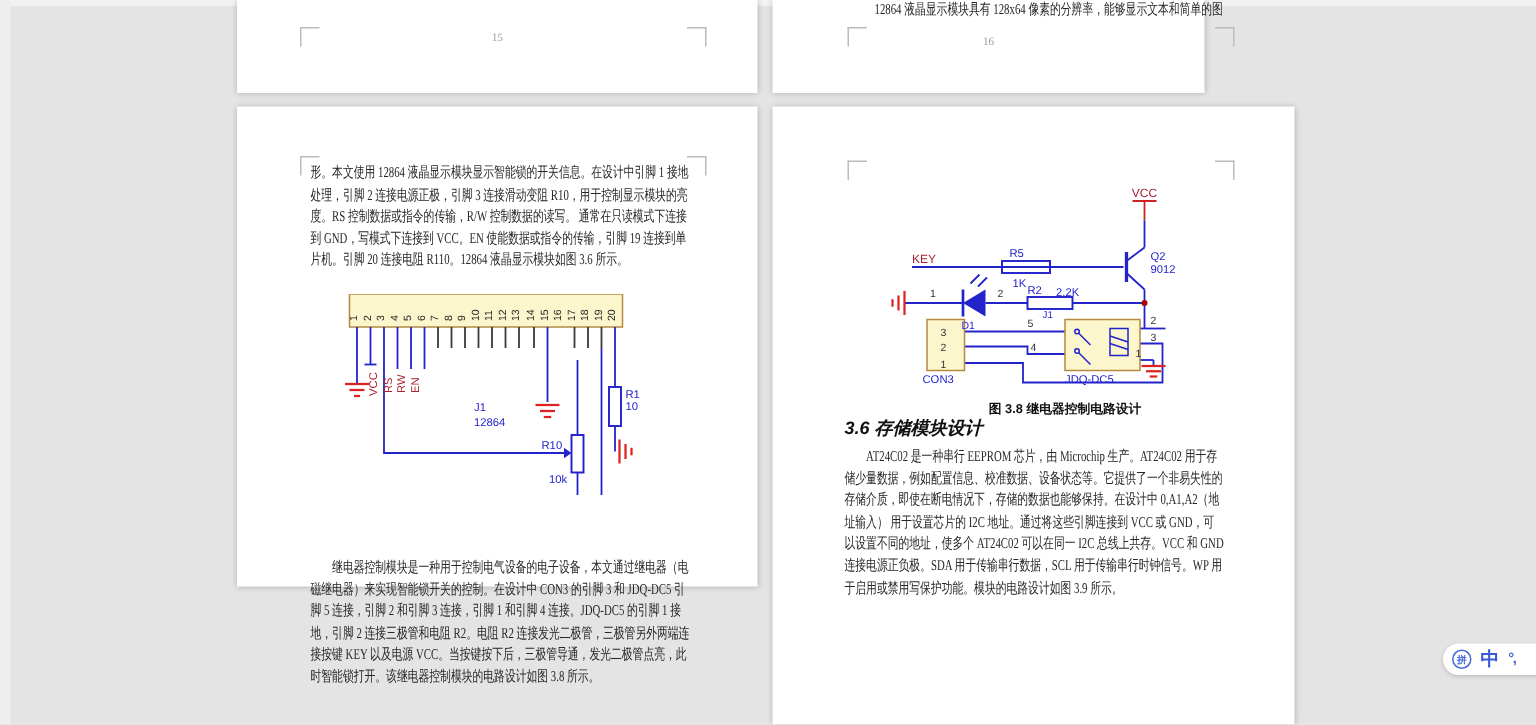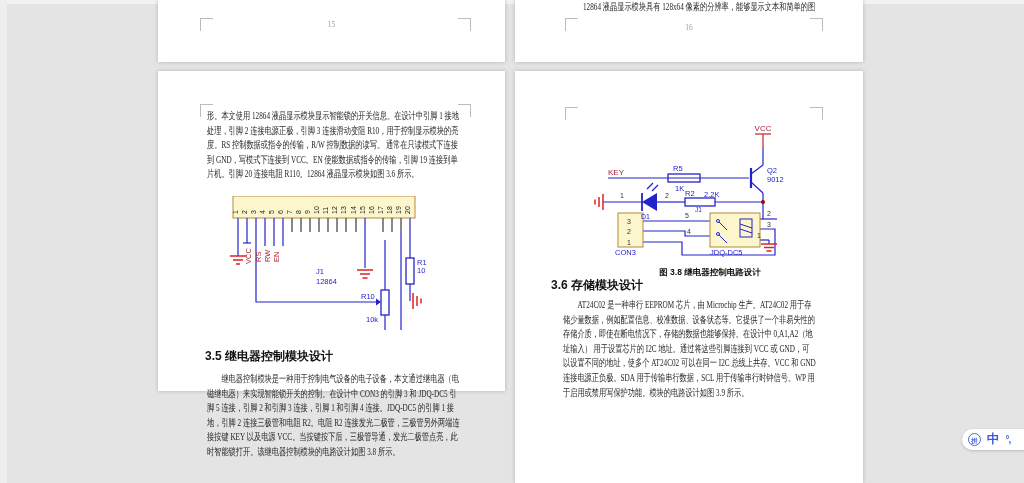--- a/index.html
+++ b/index.html
@@ -39,21 +39,21 @@
 <div class="canvas">
   <div class="edge-top"></div>
   <div class="edge-left"></div>
 
   <div class="page" style="left:158px;top:0;width:347px;height:62px;">
     <div class="cmark tl" style="left:42px;top:18px;"></div>
     <div class="cmark tr" style="left:300px;top:18px;"></div>
     <div class="pagenum" style="top:20px;">15</div>
   </div>
 
-  <div class="page" style="left:515px;top:0;width:348px;height:62px;">
+  <div class="page" style="left:515px;top:0;width:288px;height:62px;">
     <div class="para" style="left:68px;top:0px;width:340px;">
       <div class="ln">12864 液晶显示模块具有 128x64 像素的分辨率，能够显示文本和简单的图</div>
     </div>
     <div class="cmark tl" style="left:50px;top:18px;"></div>
     <div class="cmark tr" style="left:295px;top:18px;"></div>
     <div class="pagenum" style="top:23px;">16</div>
   </div>
 
   <div class="page" style="left:158px;top:71px;width:347px;height:320px;">
     <div class="cmark tl" style="left:42px;top:33px;"></div>
@@ -147,21 +147,20 @@
       <g fill="#2323cc" font-size="7.5">
         <text x="106" y="78">J1</text>
         <text x="106" y="88">12864</text>
         <text x="151" y="103">R10</text>
         <text x="156" y="126">10k</text>
         <text x="207" y="69">R1</text>
         <text x="207" y="77">10</text>
       </g>
     </svg>
 
-    <div class="heading" style="left:47px;top:277px;">3.5 继电器控制模块设计</div>
 
     <div class="para" style="left:49px;top:301px;">
       <div class="ln ind">继电器控制模块是一种用于控制电气设备的电子设备，本文通过继电器（电</div>
       <div class="ln">磁继电器）来实现智能锁开关的控制。在设计中 CON3 的引脚 3 和 JDQ-DC5 引</div>
       <div class="ln">脚 5 连接，引脚 2 和引脚 3 连接，引脚 1 和引脚 4 连接。JDQ-DC5 的引脚 1 接</div>
       <div class="ln">地，引脚 2 连接三极管和电阻 R2。电阻 R2 连接发光二极管，三极管另外两端连</div>
       <div class="ln">接按键 KEY 以及电源 VCC。当按键按下后，三极管导通，发光二极管点亮，此</div>
       <div class="ln">时智能锁打开。该继电器控制模块的电路设计如图 3.8 所示。</div>
     </div>
   </div>
@@ -244,21 +243,21 @@
         <text x="44" y="140" text-anchor="middle">1</text>
         <text x="102" y="113" text-anchor="middle">5</text>
         <text x="104" y="129" text-anchor="middle">4</text>
         <text x="184" y="111" text-anchor="middle">2</text>
         <text x="184" y="122" text-anchor="middle">3</text>
         <text x="174" y="133" text-anchor="middle">1</text>
       </g>
     </svg>
     <div class="caption" style="left:40px;top:196px;width:310px;">图 3.8 继电器控制电路设计</div>
 
-    <div class="heading" style="left:36px;top:206px;">3.6 存储模块设计</div>
+    <div class="heading" style="left:48px;top:206px;font-style:italic;">3.6 存储模块设计</div>
 
     <div class="para" style="left:48px;top:227px;">
       <div class="ln ind">AT24C02 是一种串行 EEPROM 芯片，由 Microchip 生产。AT24C02 用于存</div>
       <div class="ln">储少量数据，例如配置信息、校准数据、设备状态等。它提供了一个非易失性的</div>
       <div class="ln">存储介质，即使在断电情况下，存储的数据也能够保持。在设计中 0,A1,A2（地</div>
       <div class="ln">址输入） 用于设置芯片的 I2C 地址。通过将这些引脚连接到 VCC 或 GND，可</div>
       <div class="ln">以设置不同的地址，使多个 AT24C02 可以在同一 I2C 总线上共存。VCC 和 GND</div>
       <div class="ln">连接电源正负极。SDA 用于传输串行数据，SCL 用于传输串行时钟信号。WP 用</div>
       <div class="ln">于启用或禁用写保护功能。模块的电路设计如图 3.9 所示。</div>
     </div>

